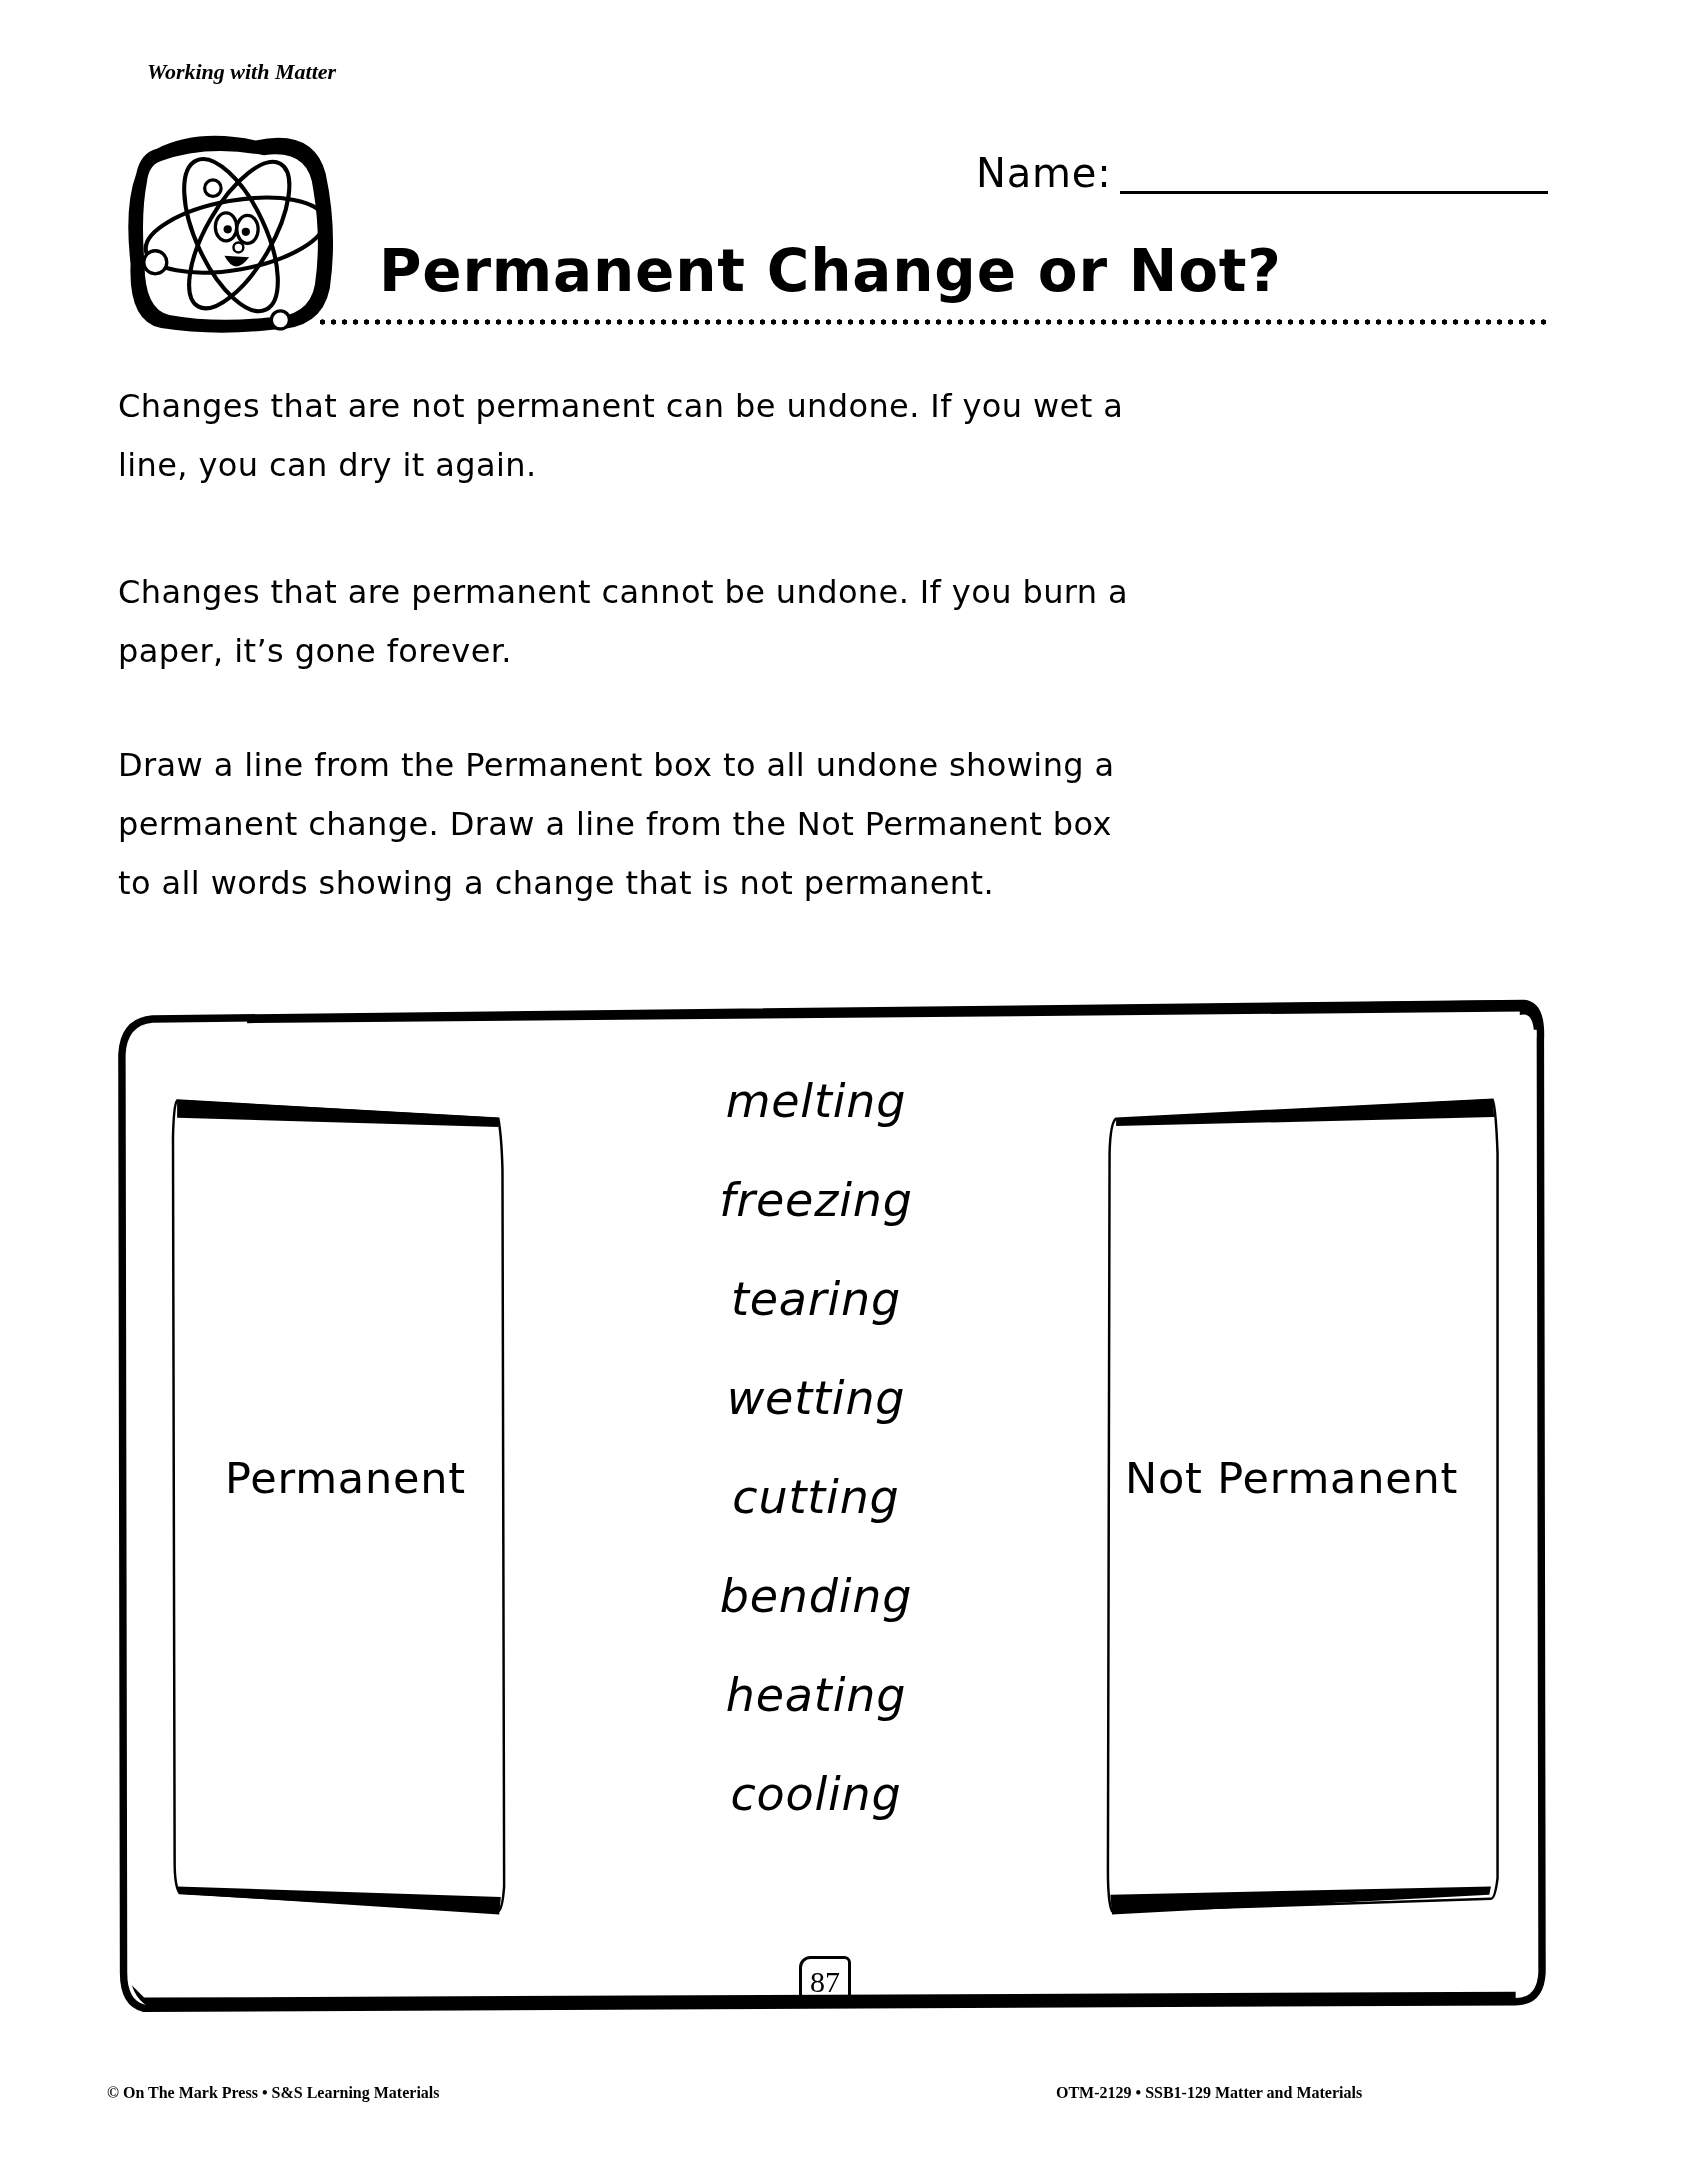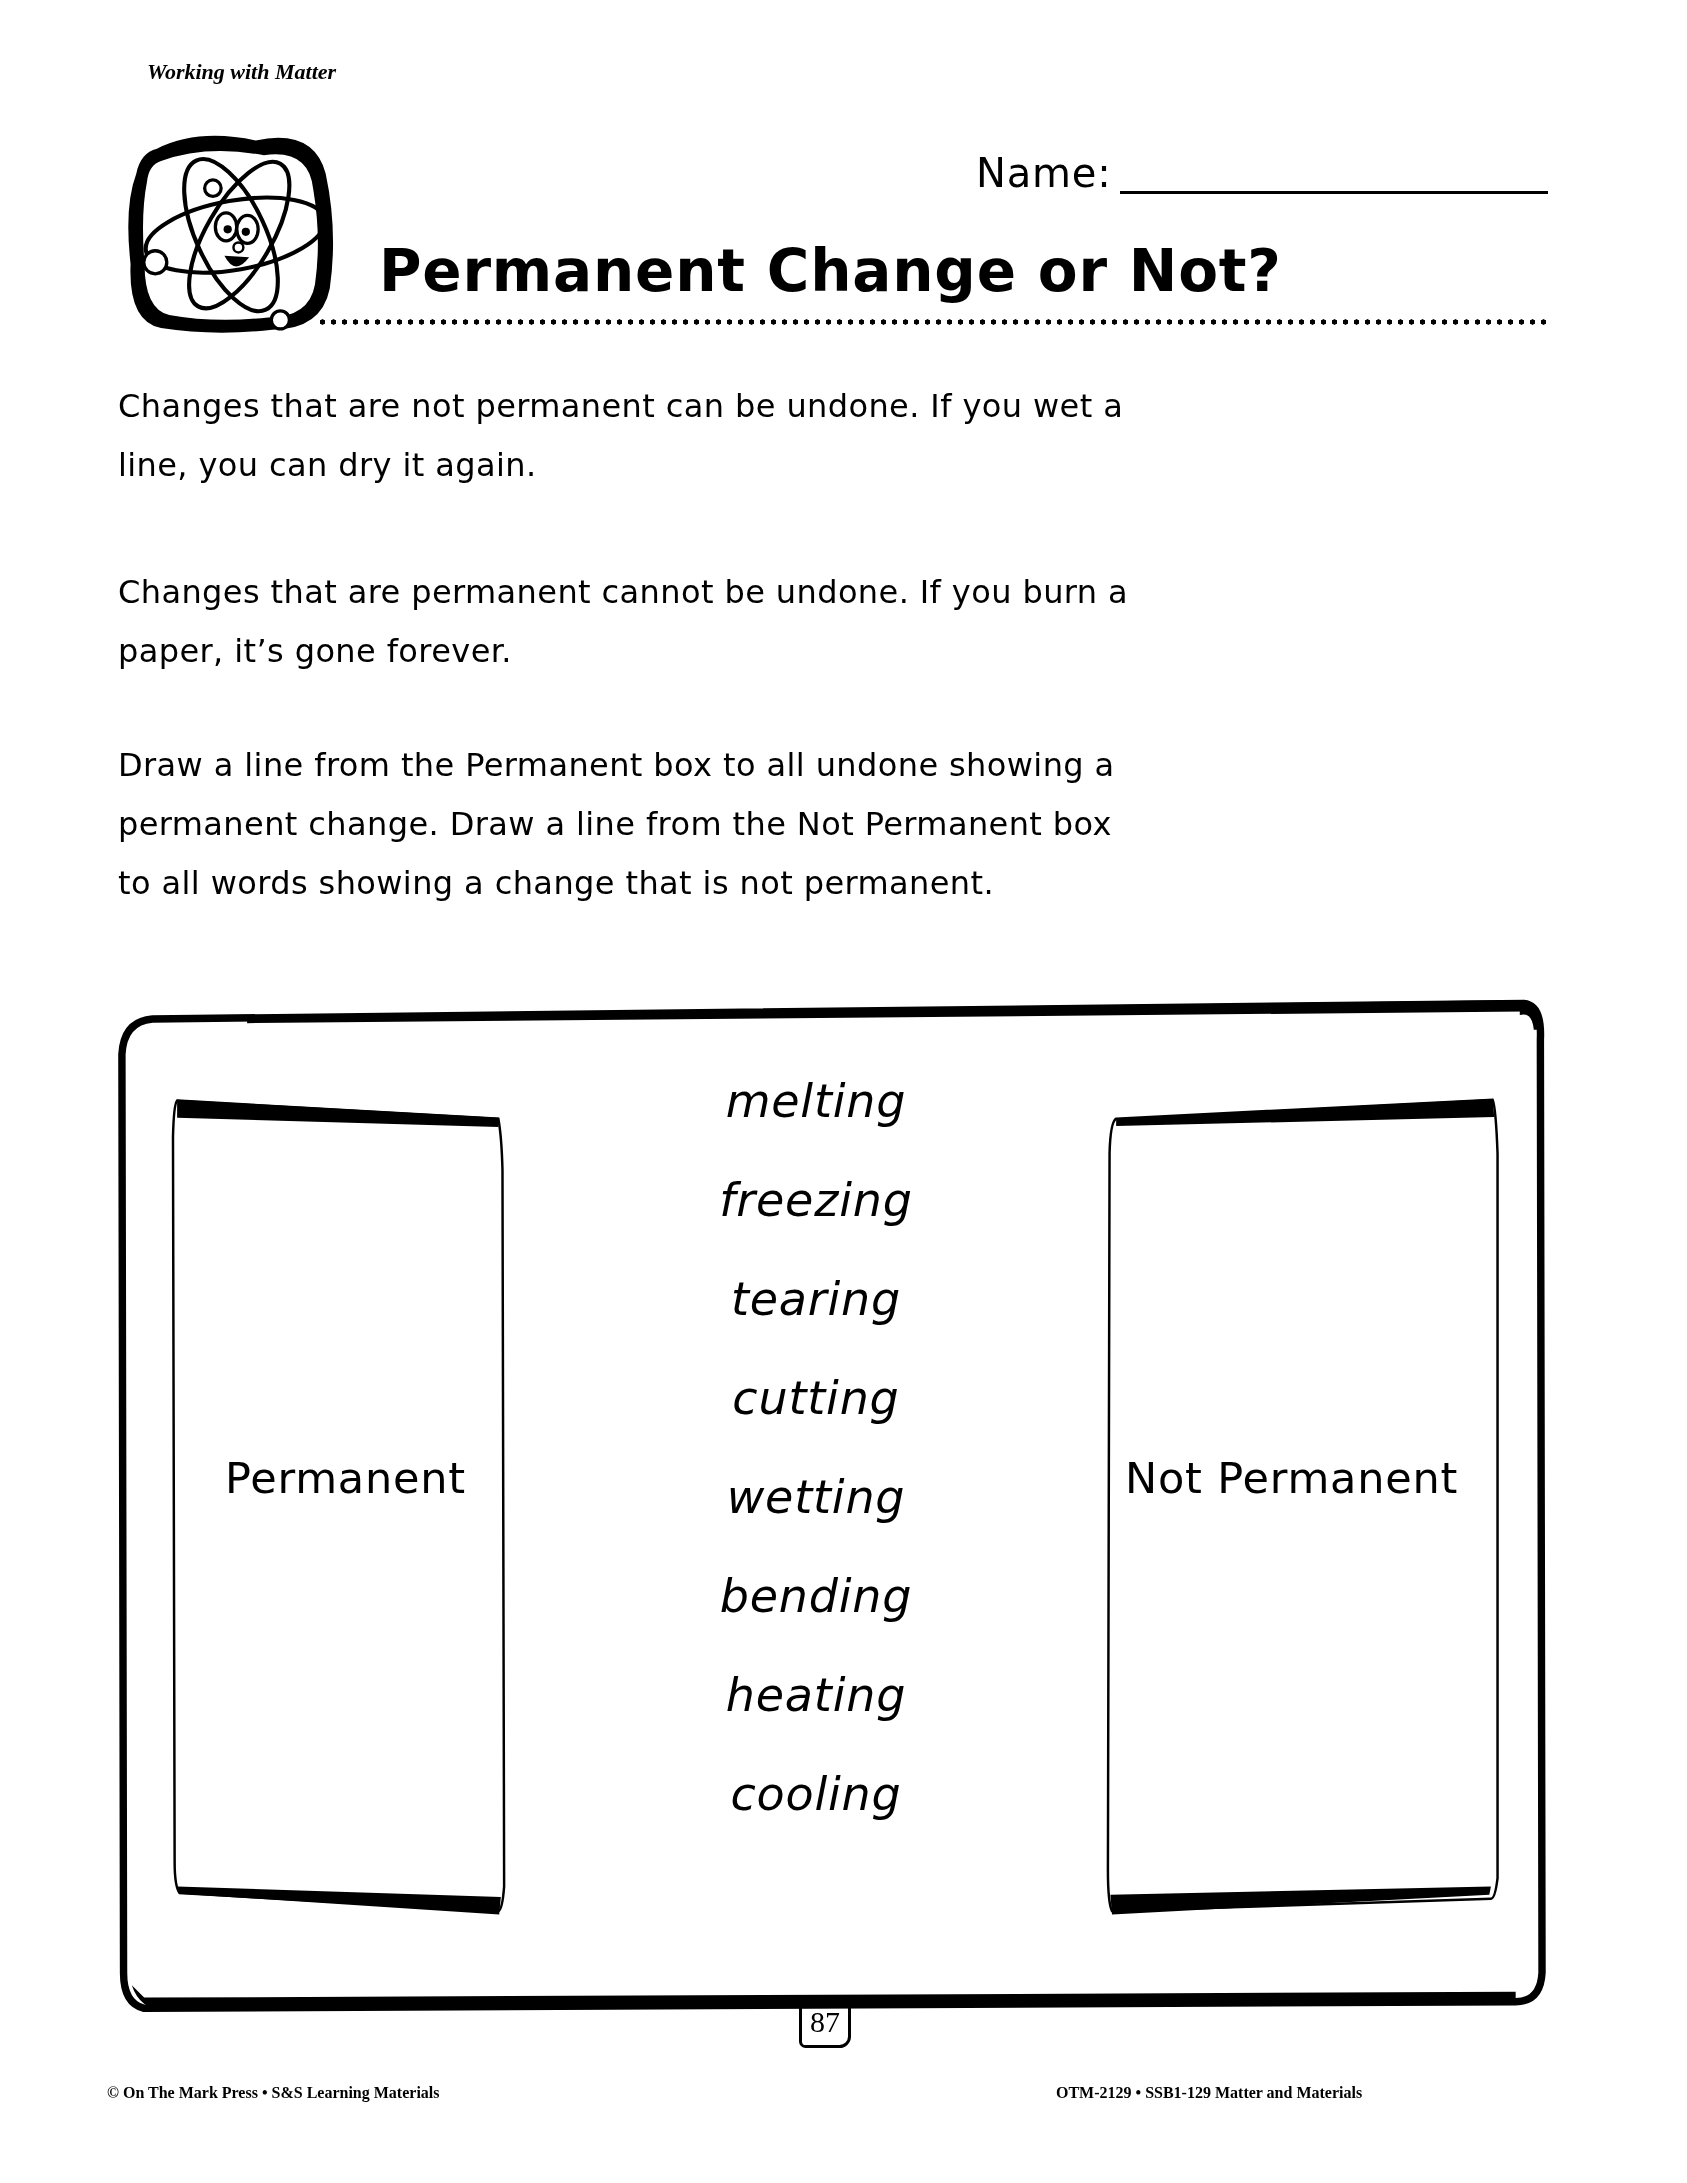--- a/index.html
+++ b/index.html
@@ -33,21 +33,21 @@
   .box-label { position: absolute; font-size: 43px; white-space: nowrap; letter-spacing: 0.8px; }
   .lbl-left { left: 225px; top: 1445px; margin-top: 8px; }
   .lbl-right { left: 1125px; top: 1453px; }
 
   .words { left: 651px; top: 1064px; width: 330px; font-style: italic; }
   .word { height: 99px; line-height: 74px; font-size: 46px; text-align: center; letter-spacing: 0.8px; }
 
   .footer { font-size: 16px; font-weight: bold; white-space: nowrap; }
   .foot-left { left: 107px; top: 2084px; }
   .foot-right { left: 1056px; top: 2084px; }
-  .page-num { left: 799px; top: 1996px; width: 46px; height: 46px; font-size: 30px; text-align: center; line-height: 46px;
+  .page-num { left: 799px; top: 1956px; width: 46px; height: 46px; font-size: 30px; text-align: center; line-height: 46px;
               border: 3.3px solid #000; border-radius: 11.5px 6.6px 11.5px 6.6px; font-weight: normal; }
 </style>
 </head>
 <body>
 
 <div class="abs serif running-head">Working with Matter</div>
 
 <svg class="abs logo" viewBox="0 0 260 260">
   <path d="M40 30 Q90 5 160 20 Q230 5 245 60 Q260 130 250 200 Q240 250 180 250 Q110 258 45 248 Q5 240 8 170 Q0 100 15 60 Q20 35 40 30 Z" fill="#000"></path>
   <path d="M45 45 Q100 25 170 38 Q225 30 230 80 Q240 140 232 195 Q225 235 175 235 Q110 242 55 232 Q25 225 25 170 Q20 110 28 70 Q30 50 45 45 Z" fill="#fff"></path>
@@ -110,22 +110,22 @@
 <div class="box-hit box-left"></div>
 <div class="box-hit box-right"></div>
 
 <div class="hand box-label lbl-left">Permanent</div>
 <div class="hand box-label lbl-right">Not Permanent</div>
 
 <div class="abs hand words">
   <div class="word">melting</div>
   <div class="word">freezing</div>
   <div class="word">tearing</div>
+  <div class="word">wetting</div>
   <div class="word">cutting</div>
-  <div class="word">wetting</div>
   <div class="word">bending</div>
   <div class="word">heating</div>
   <div class="word">cooling</div>
 </div>
 
 <div class="abs serif footer foot-left">© On The Mark Press • S&amp;S Learning Materials</div>
 <div class="abs serif footer page-num">87</div>
 <div class="abs serif footer foot-right">OTM-2129 • SSB1-129 Matter and Materials</div>
 
 

